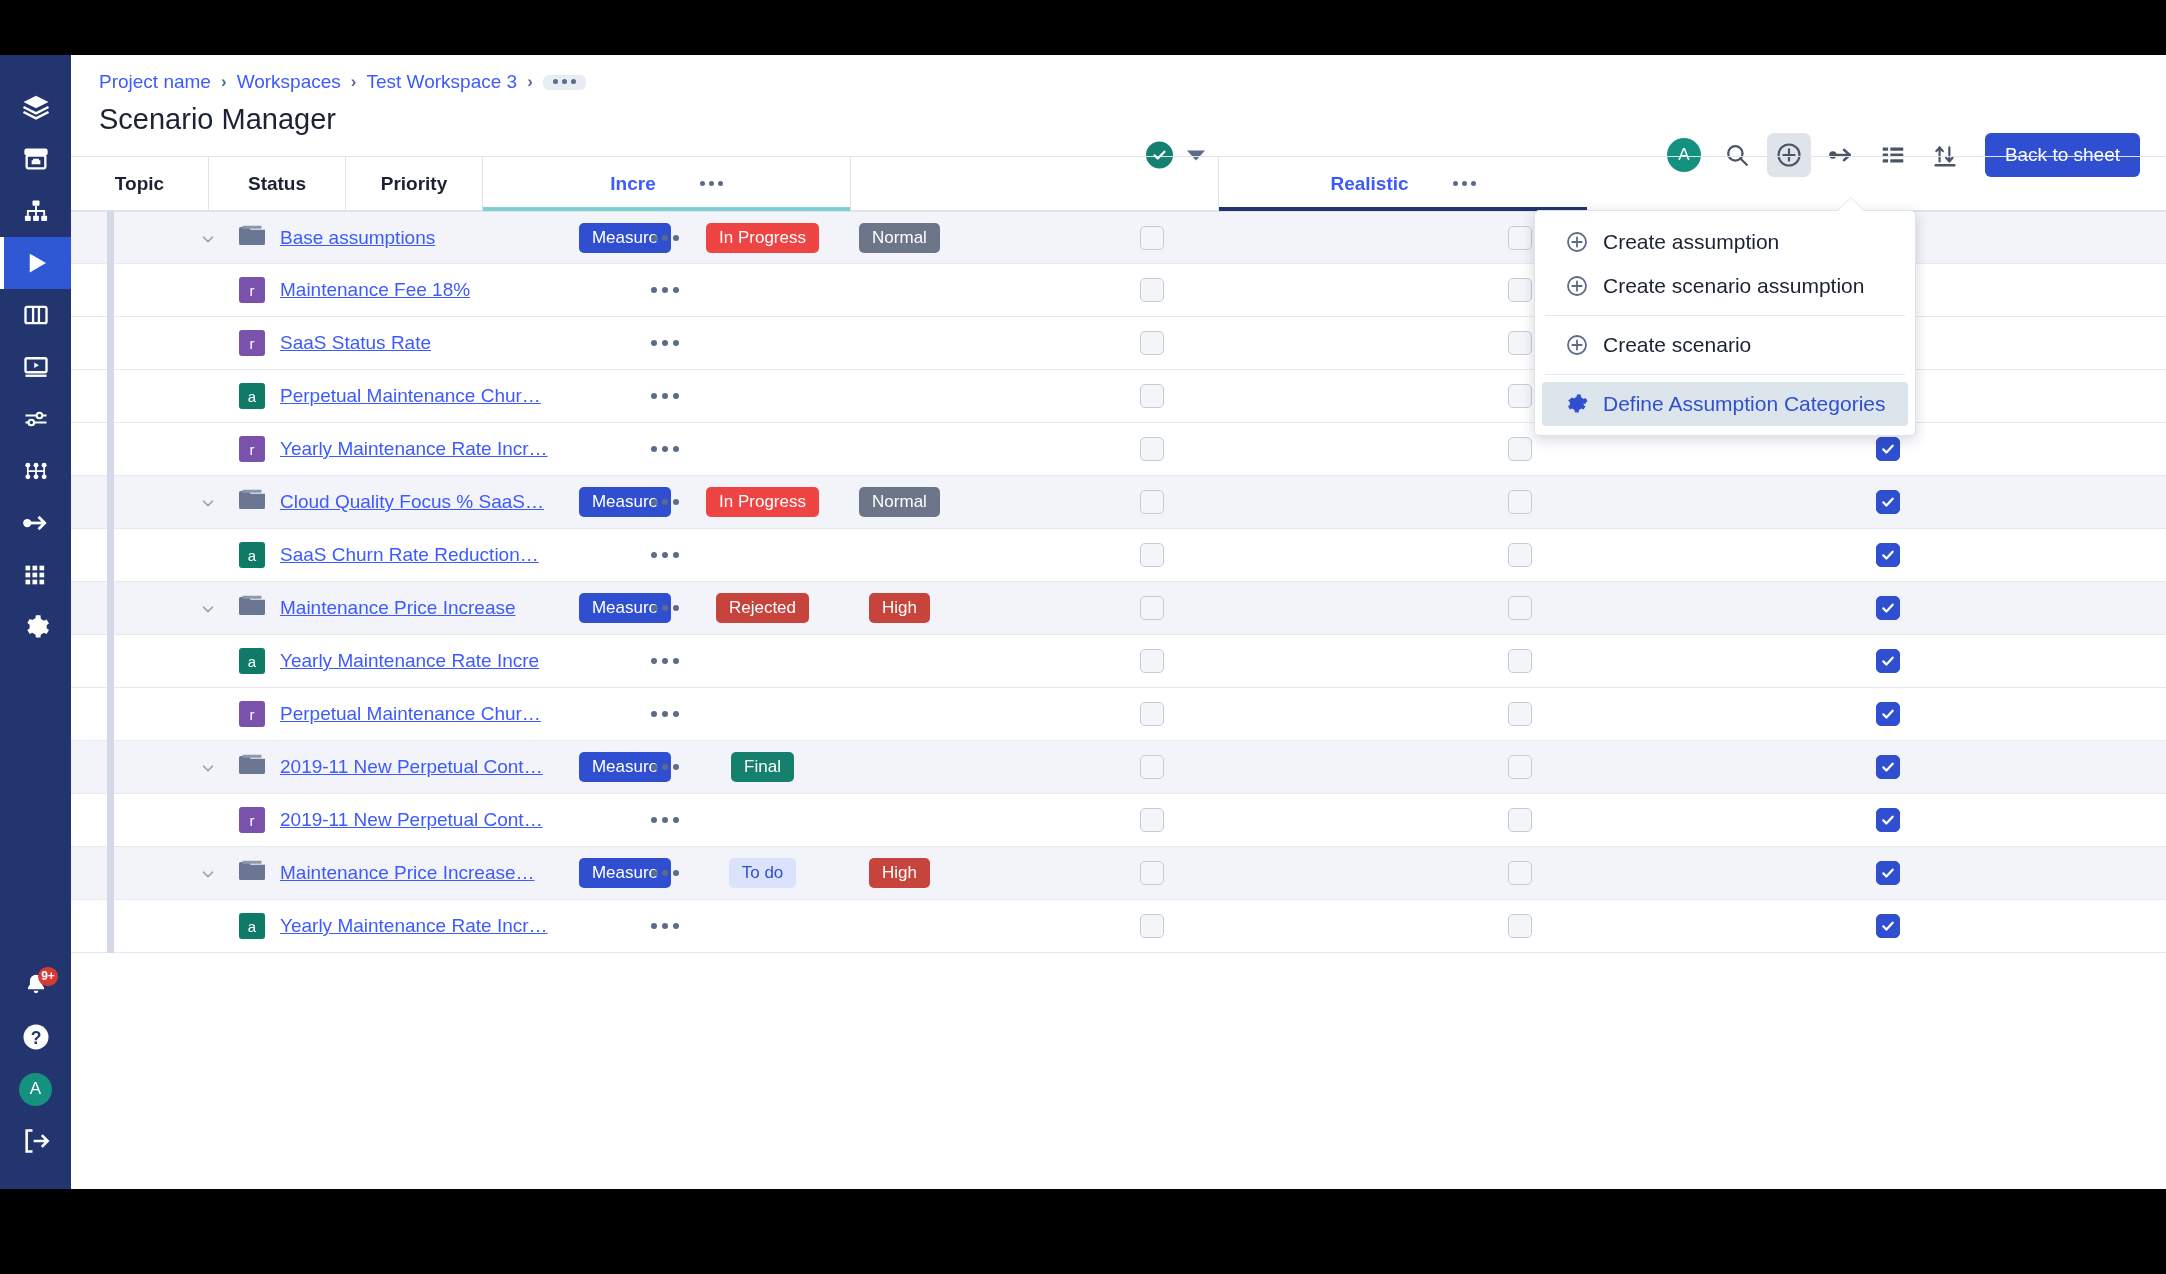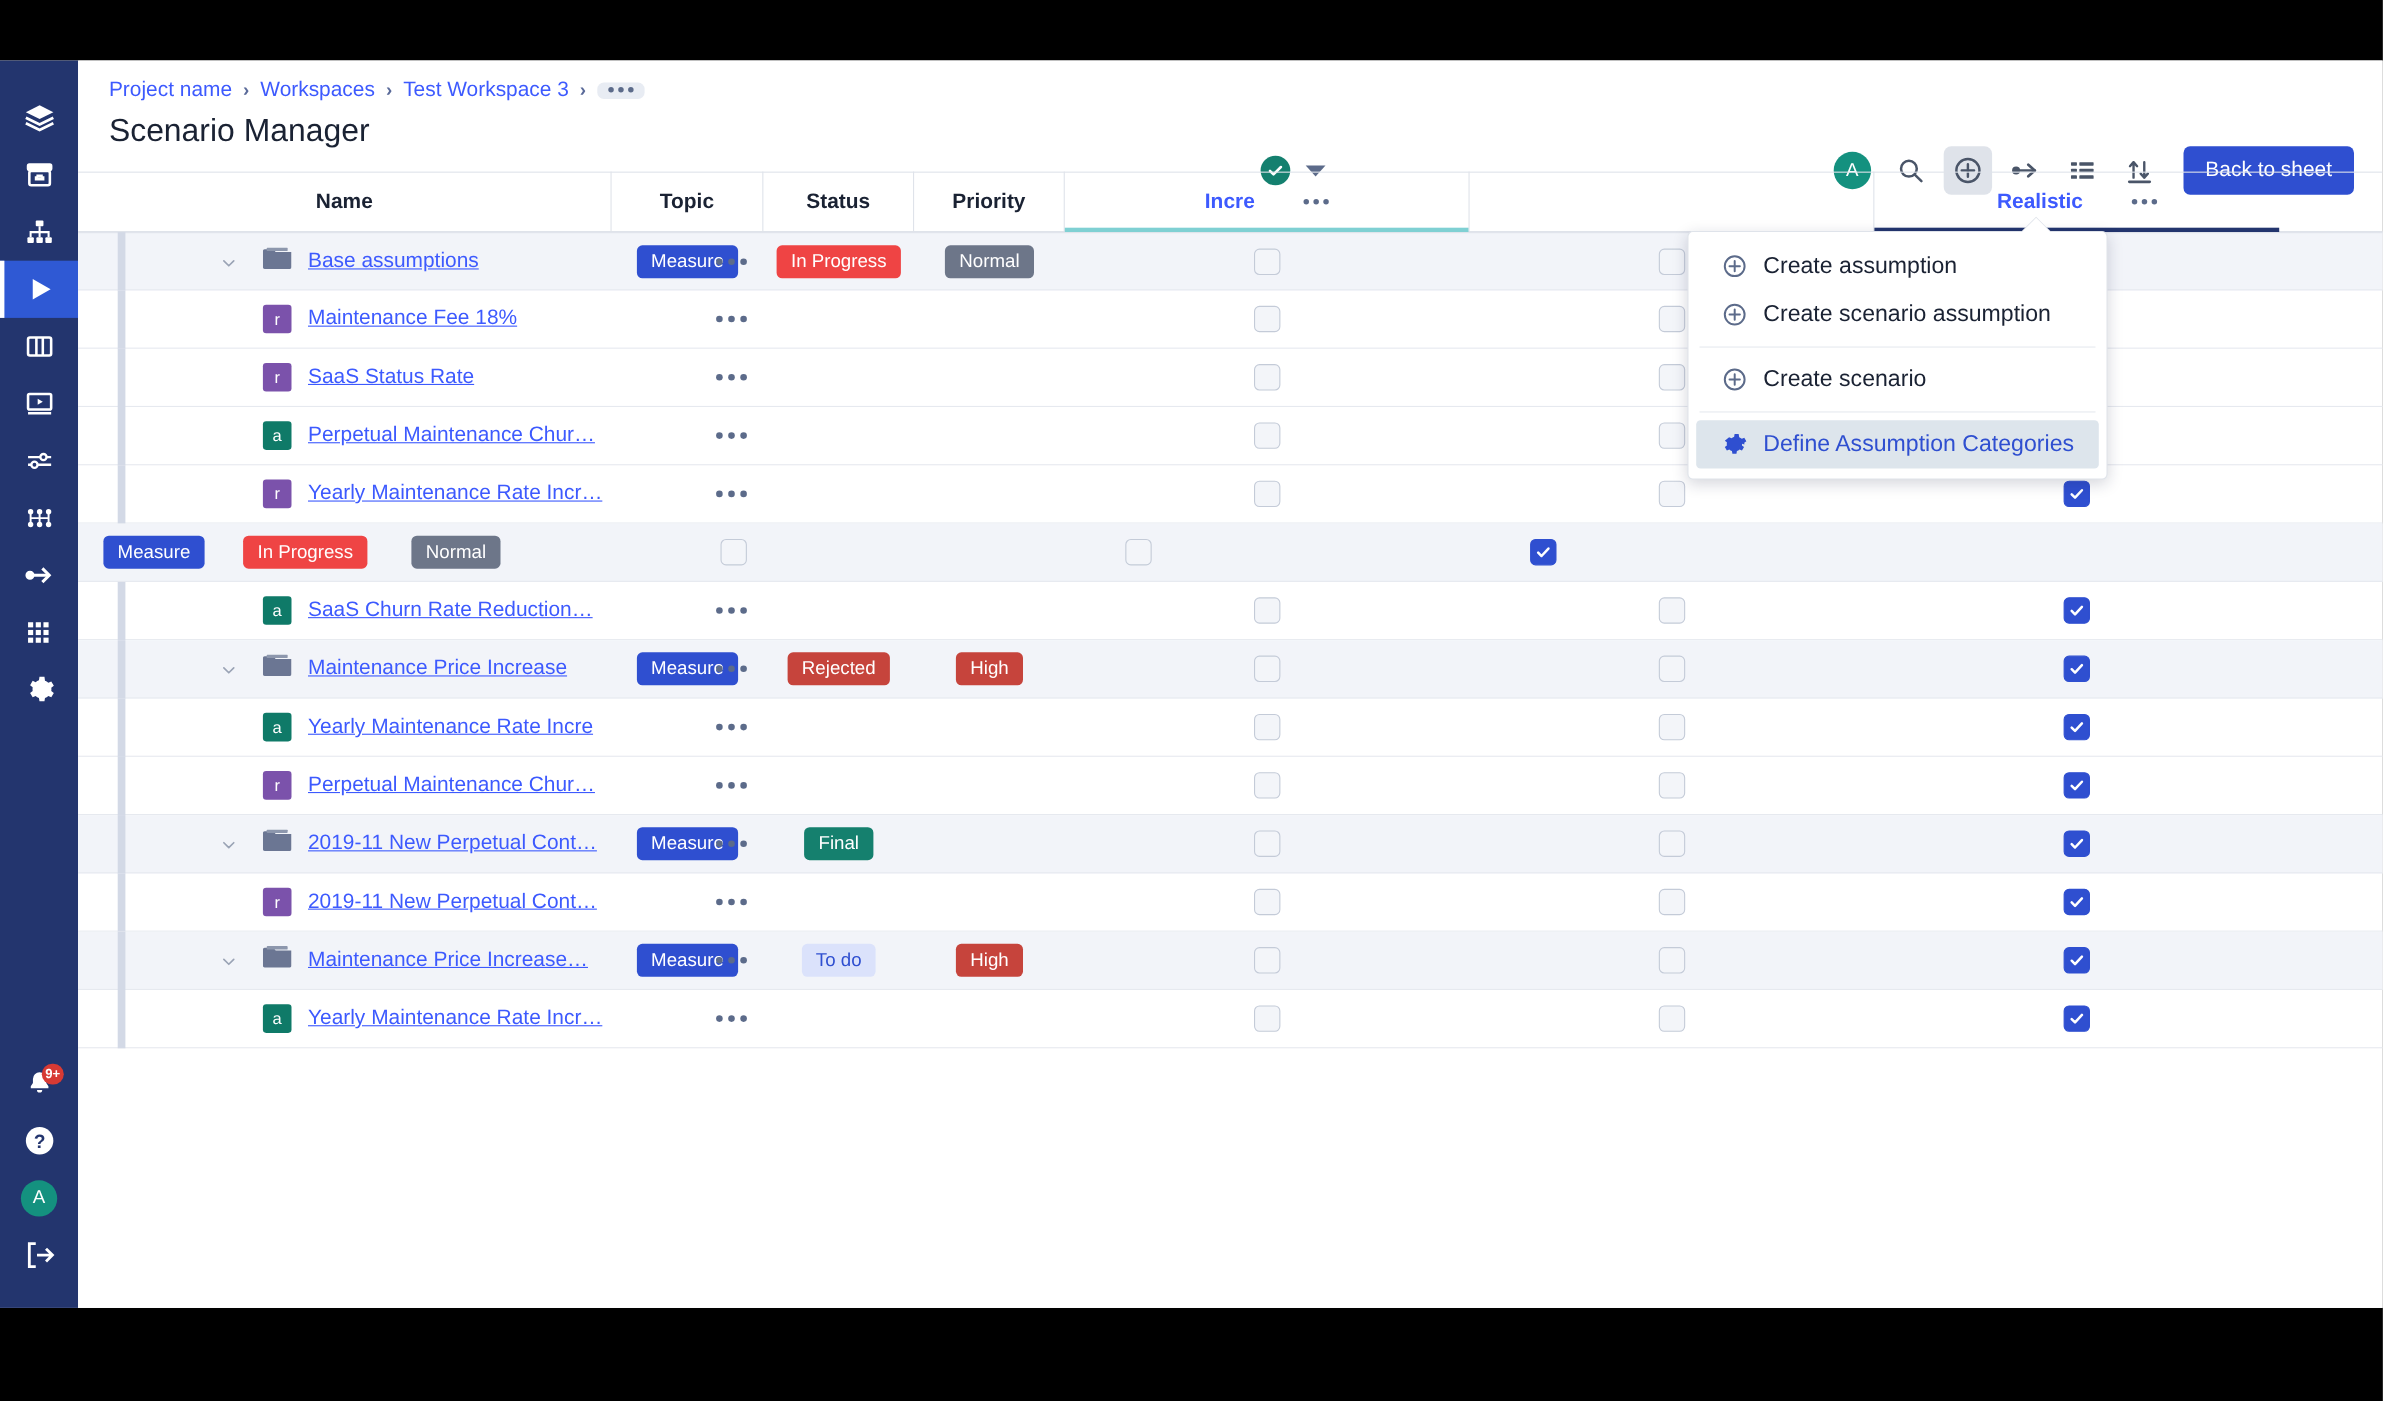--- a/index.html
+++ b/index.html
@@ -424,21 +424,20 @@
               <path d="M3.5 21.5h17" stroke-width="2.4" stroke-linecap="round"></path>
             </svg>
         </div>
         <button class="btn-primary">Back to sheet</button>
       </div>
     </div>
 
     <div class="tbl">
 
       <div class="trow thead">
-        <div class="cell c-name">Name</div>
         <div class="cell c-topic">Topic</div>
         <div class="cell c-status">Status</div>
         <div class="cell c-prio">Priority</div>
         <div class="cell c-scen scen">
           <span>Incre</span>
           <span class="sc-dots">
               <i></i>
               <i></i>
               <i></i>
             </span>
@@ -605,20 +604,36 @@
             </div>
             <div class="cellv w-scen">
               <span class="cb on">
                 <svg width="16" height="16" viewBox="0 0 24 24" fill="none" stroke="#fff" stroke-width="3.4" stroke-linecap="round" stroke-linejoin="round">
                   <path d="M5 12.6l4.6 4.6L19 7"></path>
                 </svg>
               </span>
             </div>
           </div>
           <div class="trow body-row grp">
+            <div class="railbox">
+              <span class="rail head"></span>
+              <span class="chev"><svg width="18" height="18" viewBox="0 0 24 24" fill="none" stroke="#9aa3b5" stroke-width="2" stroke-linecap="round" stroke-linejoin="round">
+                  <path d="M6 9.5l6 6 6-6"></path>
+                </svg></span>
+              <span class="folder"><svg width="26" height="21" viewBox="0 0 26 21" fill="#6b7693">
+                  <path d="M0 3.2A1.6 1.6 0 011.6 1.6h8l2 2.6H26V18A1.6 1.6 0 0124.4 19.6H1.6A1.6 1.6 0 010 18z"></path>
+                  <rect x="3.5" y="0" width="19" height="3.2" rx="0.8" fill="#8d97ad"></rect>
+                </svg></span>
+              <a class="rname grpname">Cloud Quality Focus % SaaS…</a>
+              <span class="rdots">
+                <i></i>
+                <i></i>
+                <i></i>
+              </span>
+            </div>
             <div class="cellv w-topic">
               <span class="pill pill-measure">Measure</span>
             </div>
             <div class="cellv w-status">
               <span class="pill pill-progress">In Progress</span>
             </div>
             <div class="cellv w-prio">
               <span class="pill pill-normal">Normal</span>
             </div>
             <div class="cellv w-scen">

